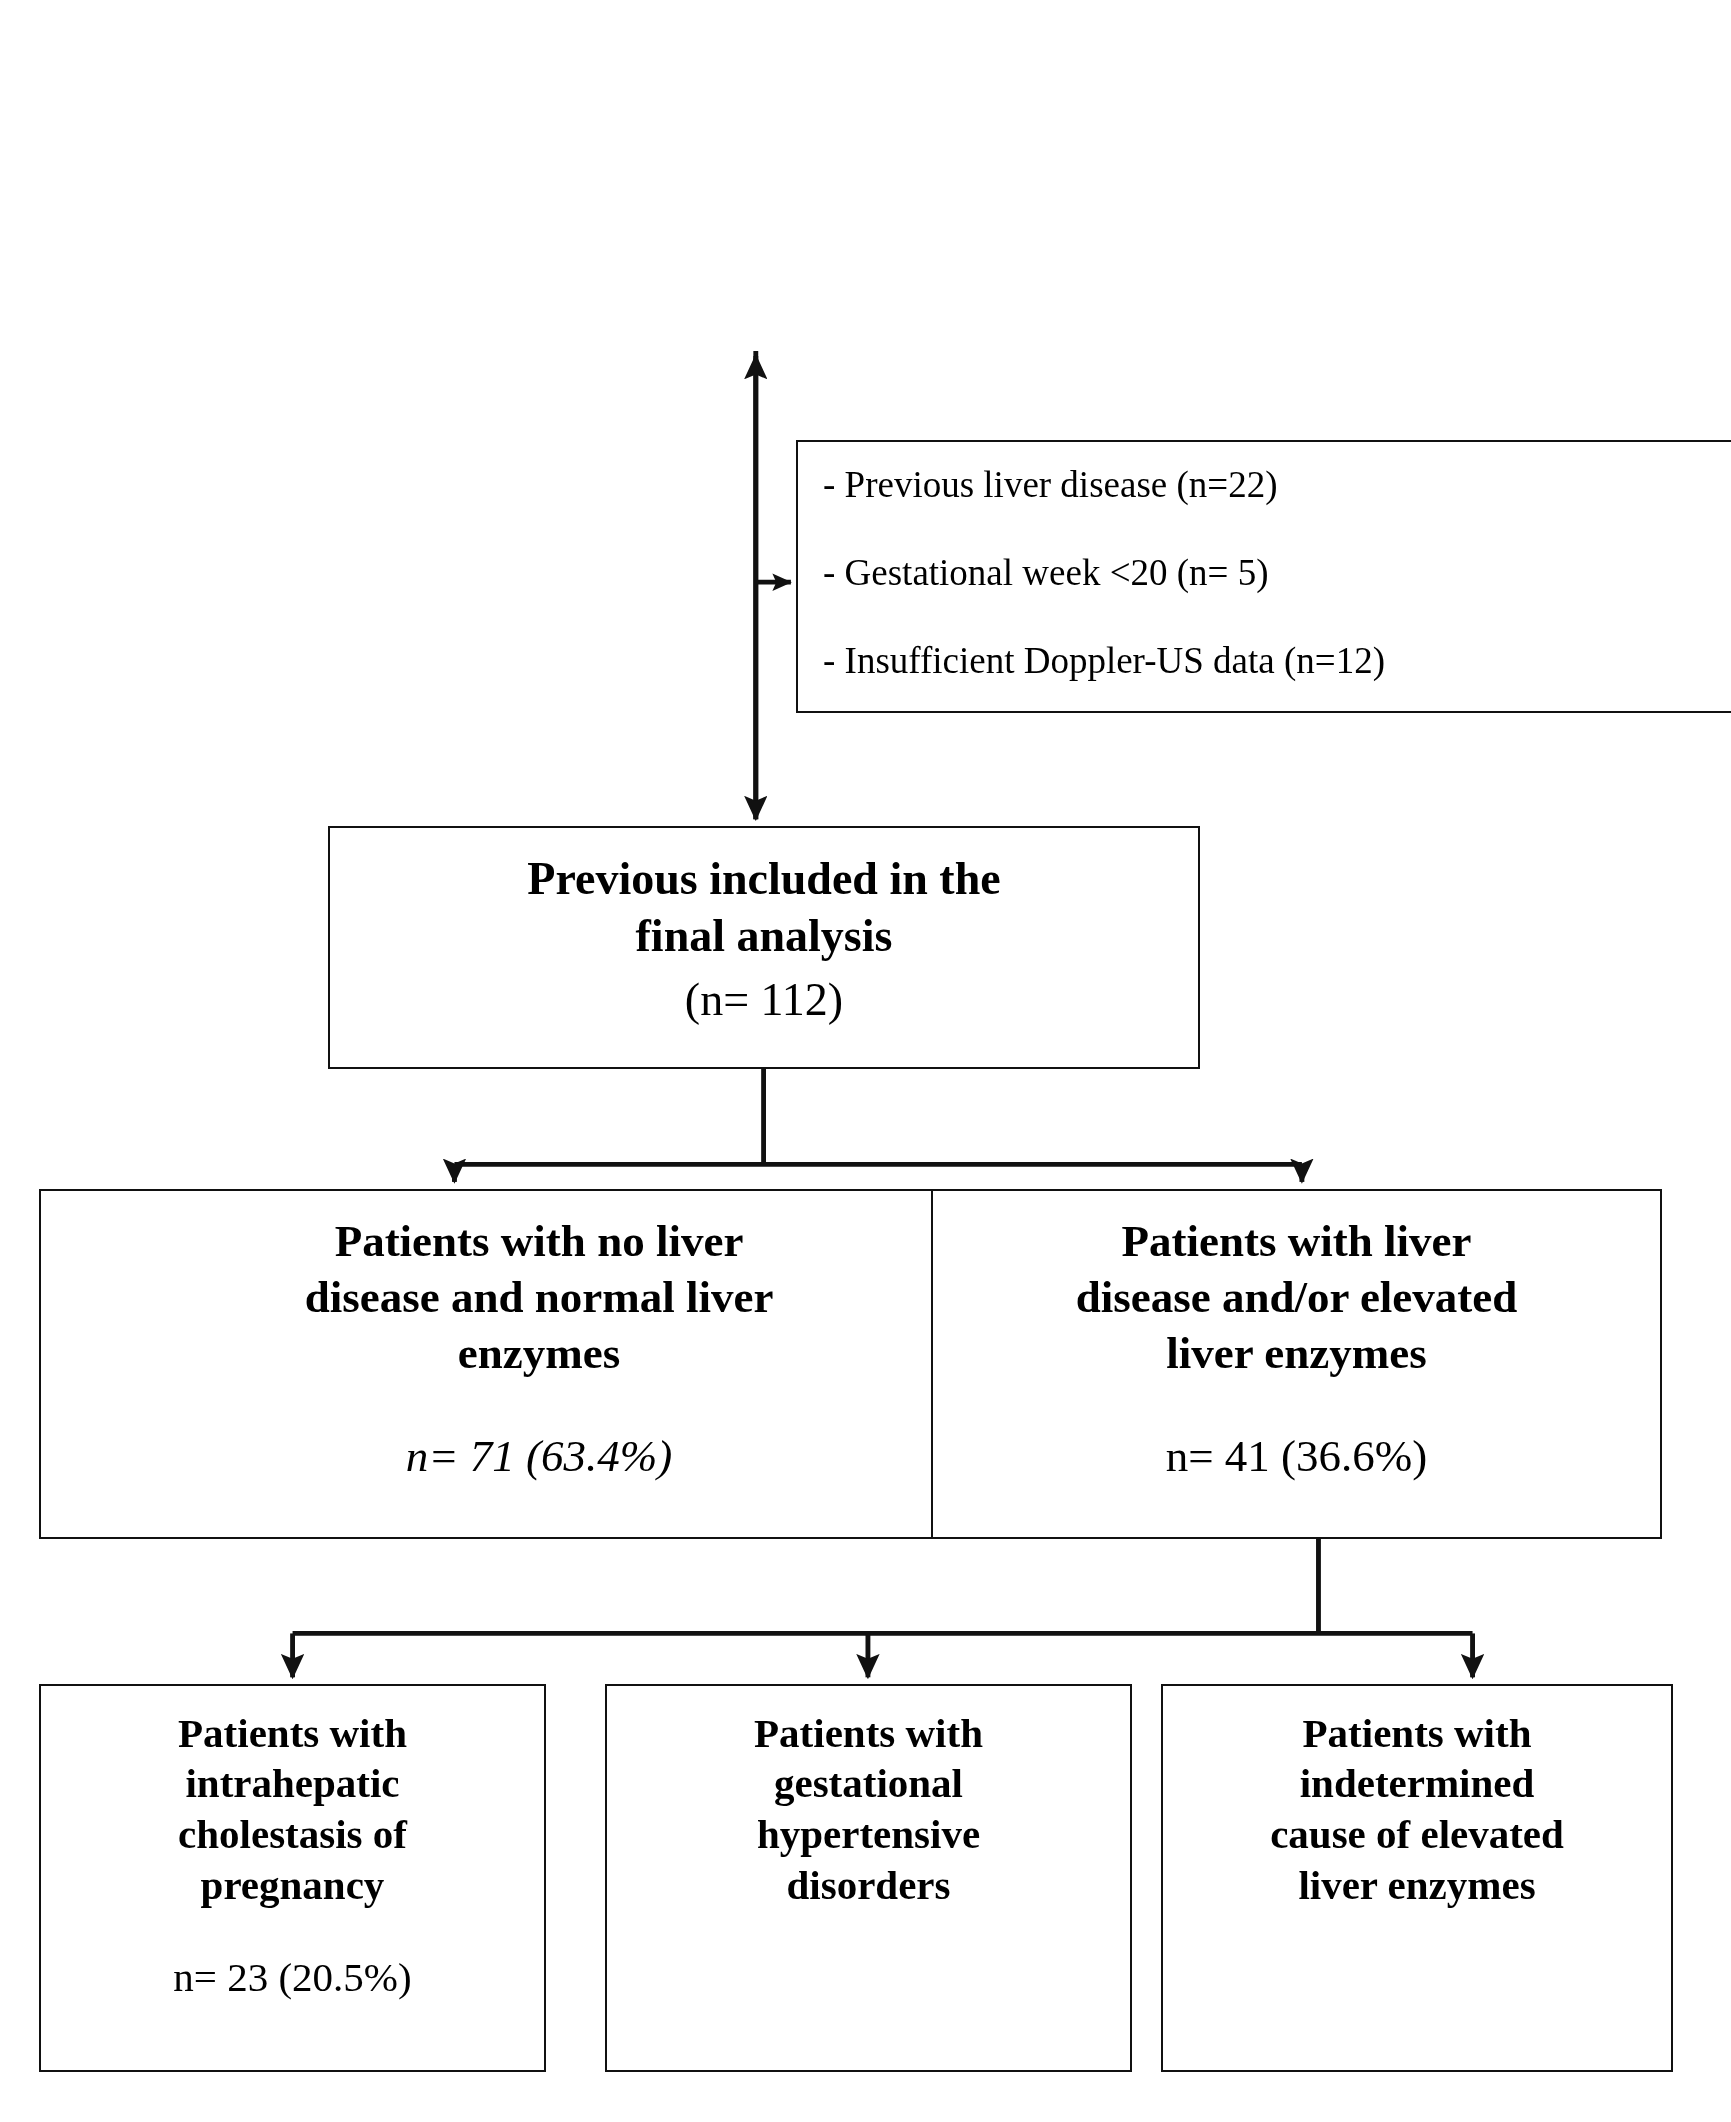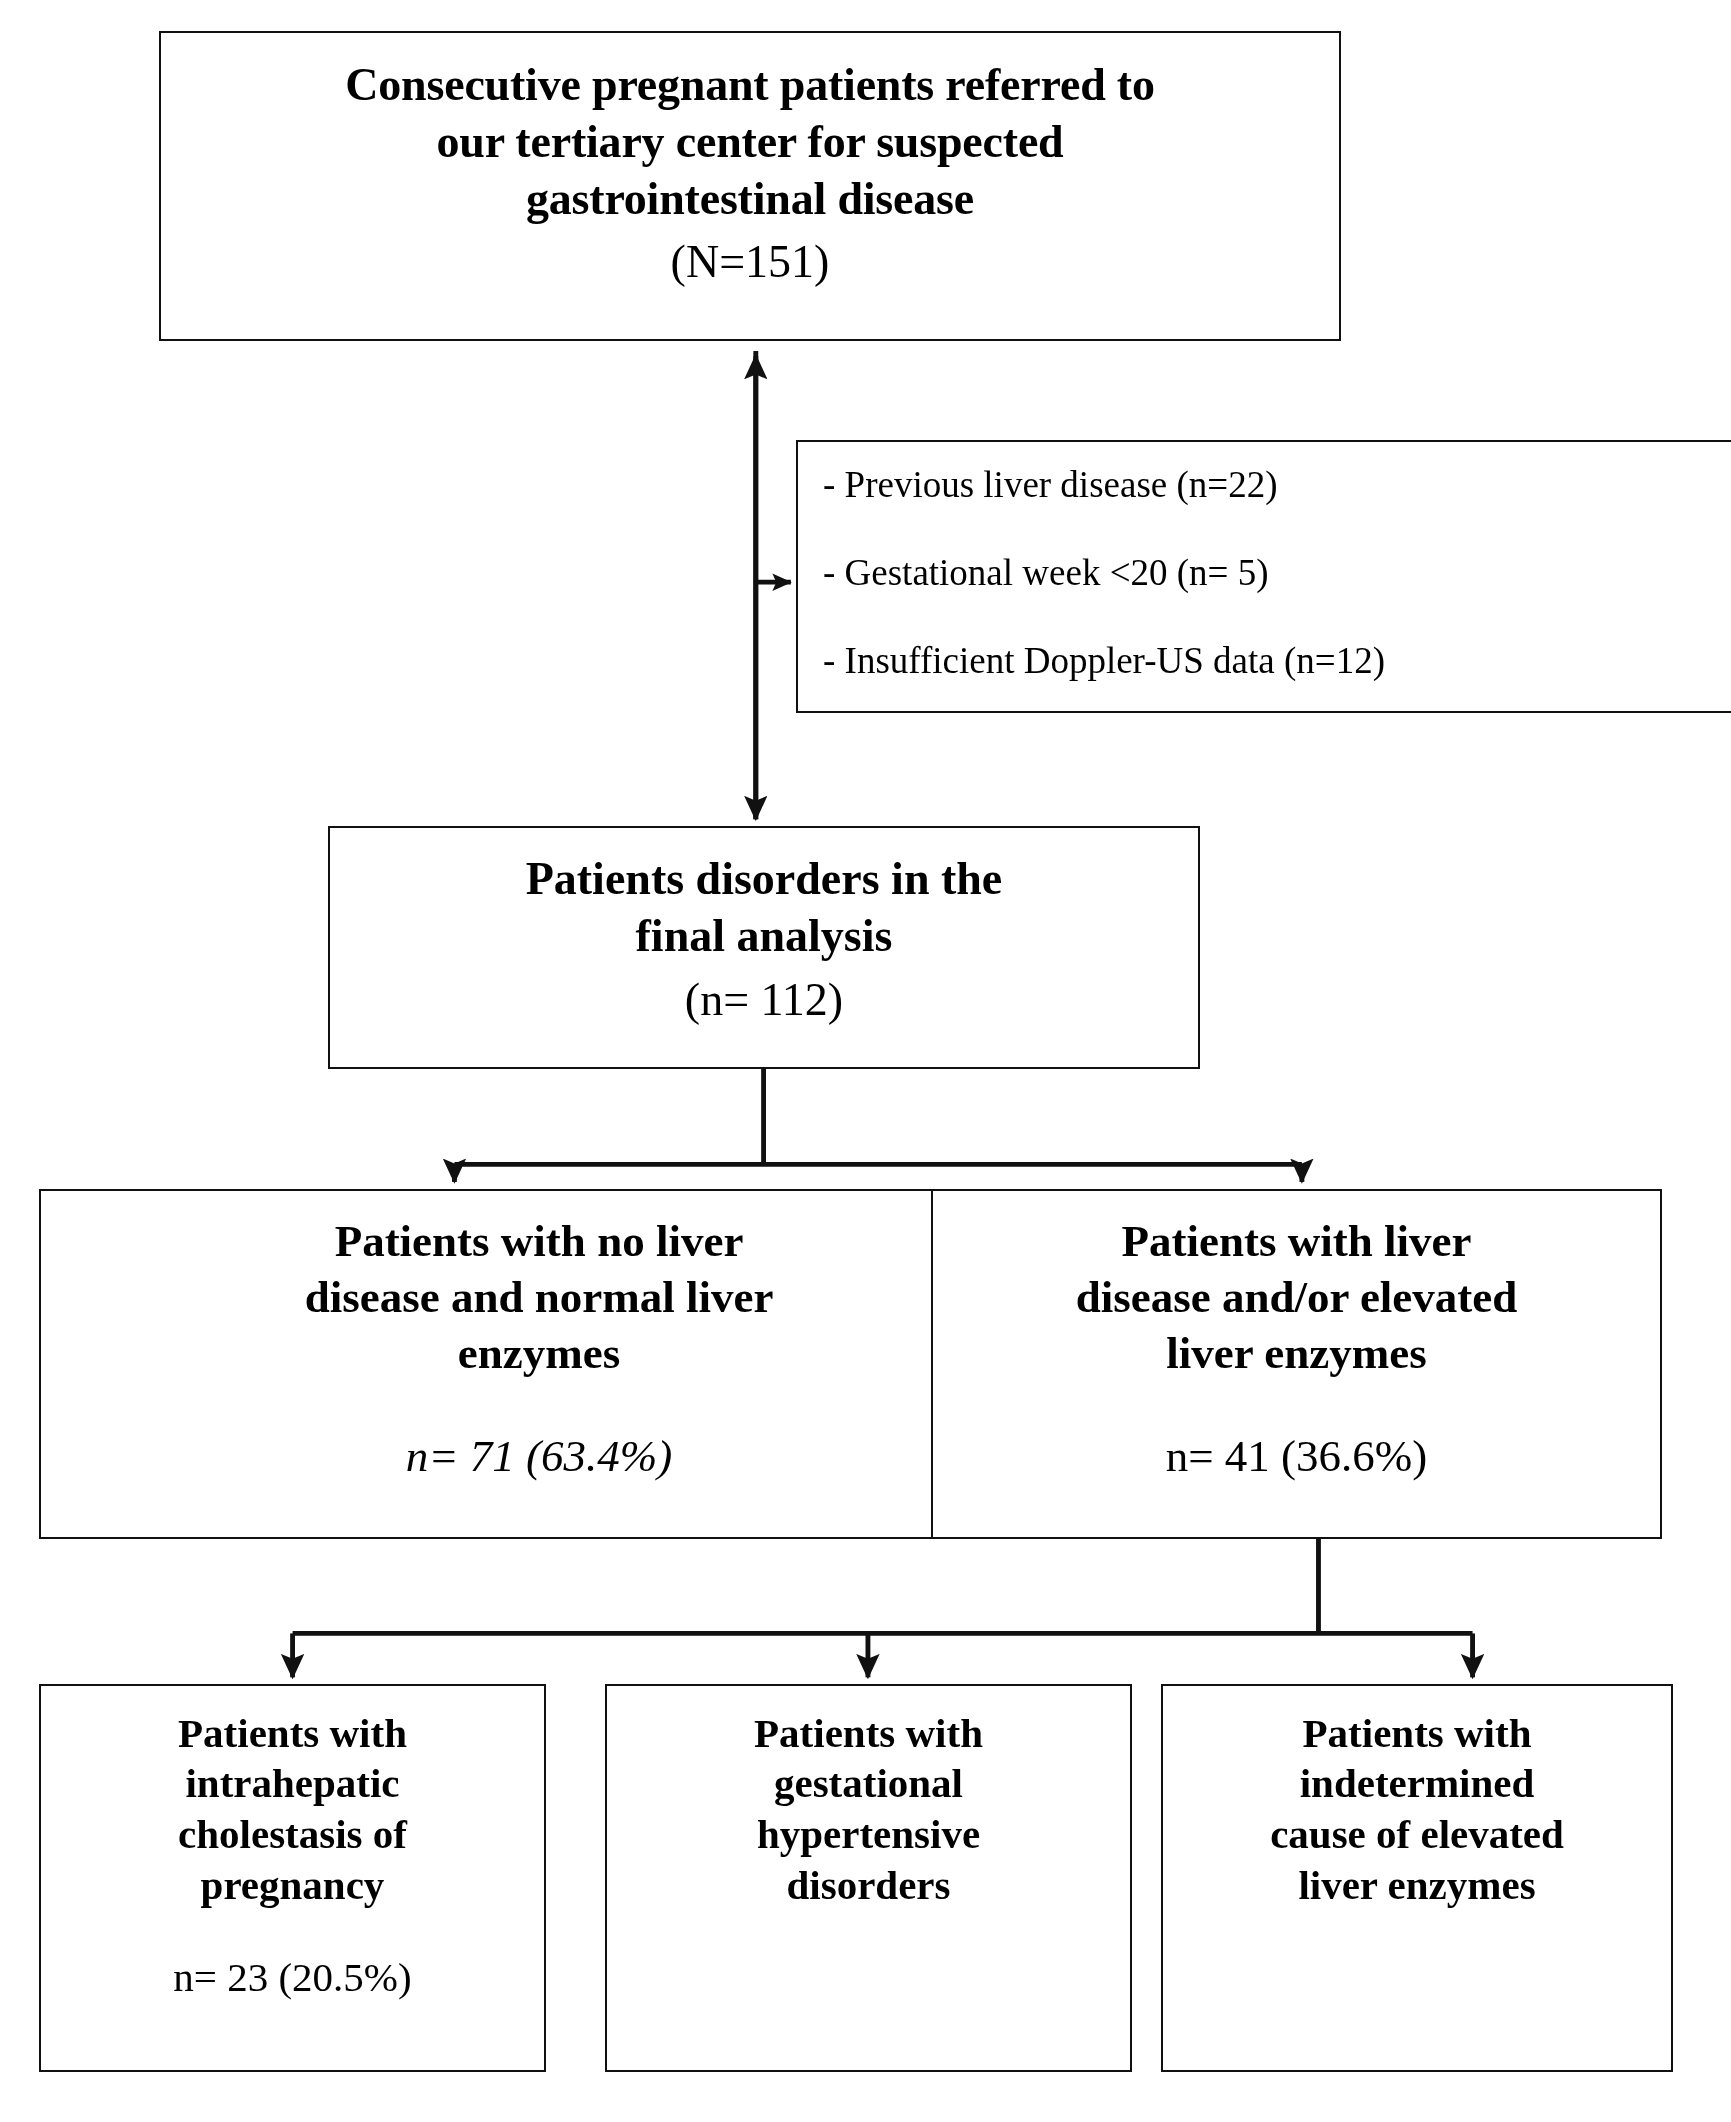--- a/index.html
+++ b/index.html
@@ -149,35 +149,29 @@
       <path d="M1335,1194 L1335,1212" marker-end="url(#arrowhead)"></path>
 
       <path d="M1352,1578 L1352,1675"></path>
       <path d="M300,1675 L1510,1675"></path>
       <path d="M300,1675 L300,1720" marker-end="url(#arrowhead)"></path>
       <path d="M890,1675 L890,1720" marker-end="url(#arrowhead)"></path>
       <path d="M1510,1675 L1510,1720" marker-end="url(#arrowhead)"></path>
     </g>
   </svg>
 
-  <div class="node" id="node-top">
-    <div class="title">Consecutive pregnant patients referred to</div>
-    <div class="title">our tertiary center for suspected</div>
-    <div class="title">gastrointestinal disease</div>
-    <div class="count">(N=151)</div>
-  </div>
 
   <div class="node" id="node-exclusions">
     <div class="ex-line">- Previous liver disease (n=22)</div>
     <div class="ex-line">- Gestational week &lt;20 (n= 5)</div>
     <div class="ex-line">- Insufficient Doppler-US data (n=12)</div>
   </div>
 
   <div class="node" id="node-final">
-    <div class="title">Patients disorders in the</div>
+    <div class="title">Previous included in the</div>
     <div class="title">final analysis</div>
     <div class="count">(n= 112)</div>
   </div>
 
   <div class="node" id="node-noliver">
     <div class="title">Patients with no liver</div>
     <div class="title">disease and normal liver</div>
     <div class="title">enzymes</div>
     <div class="count">n= 71 (63.4%)</div>
   </div>

